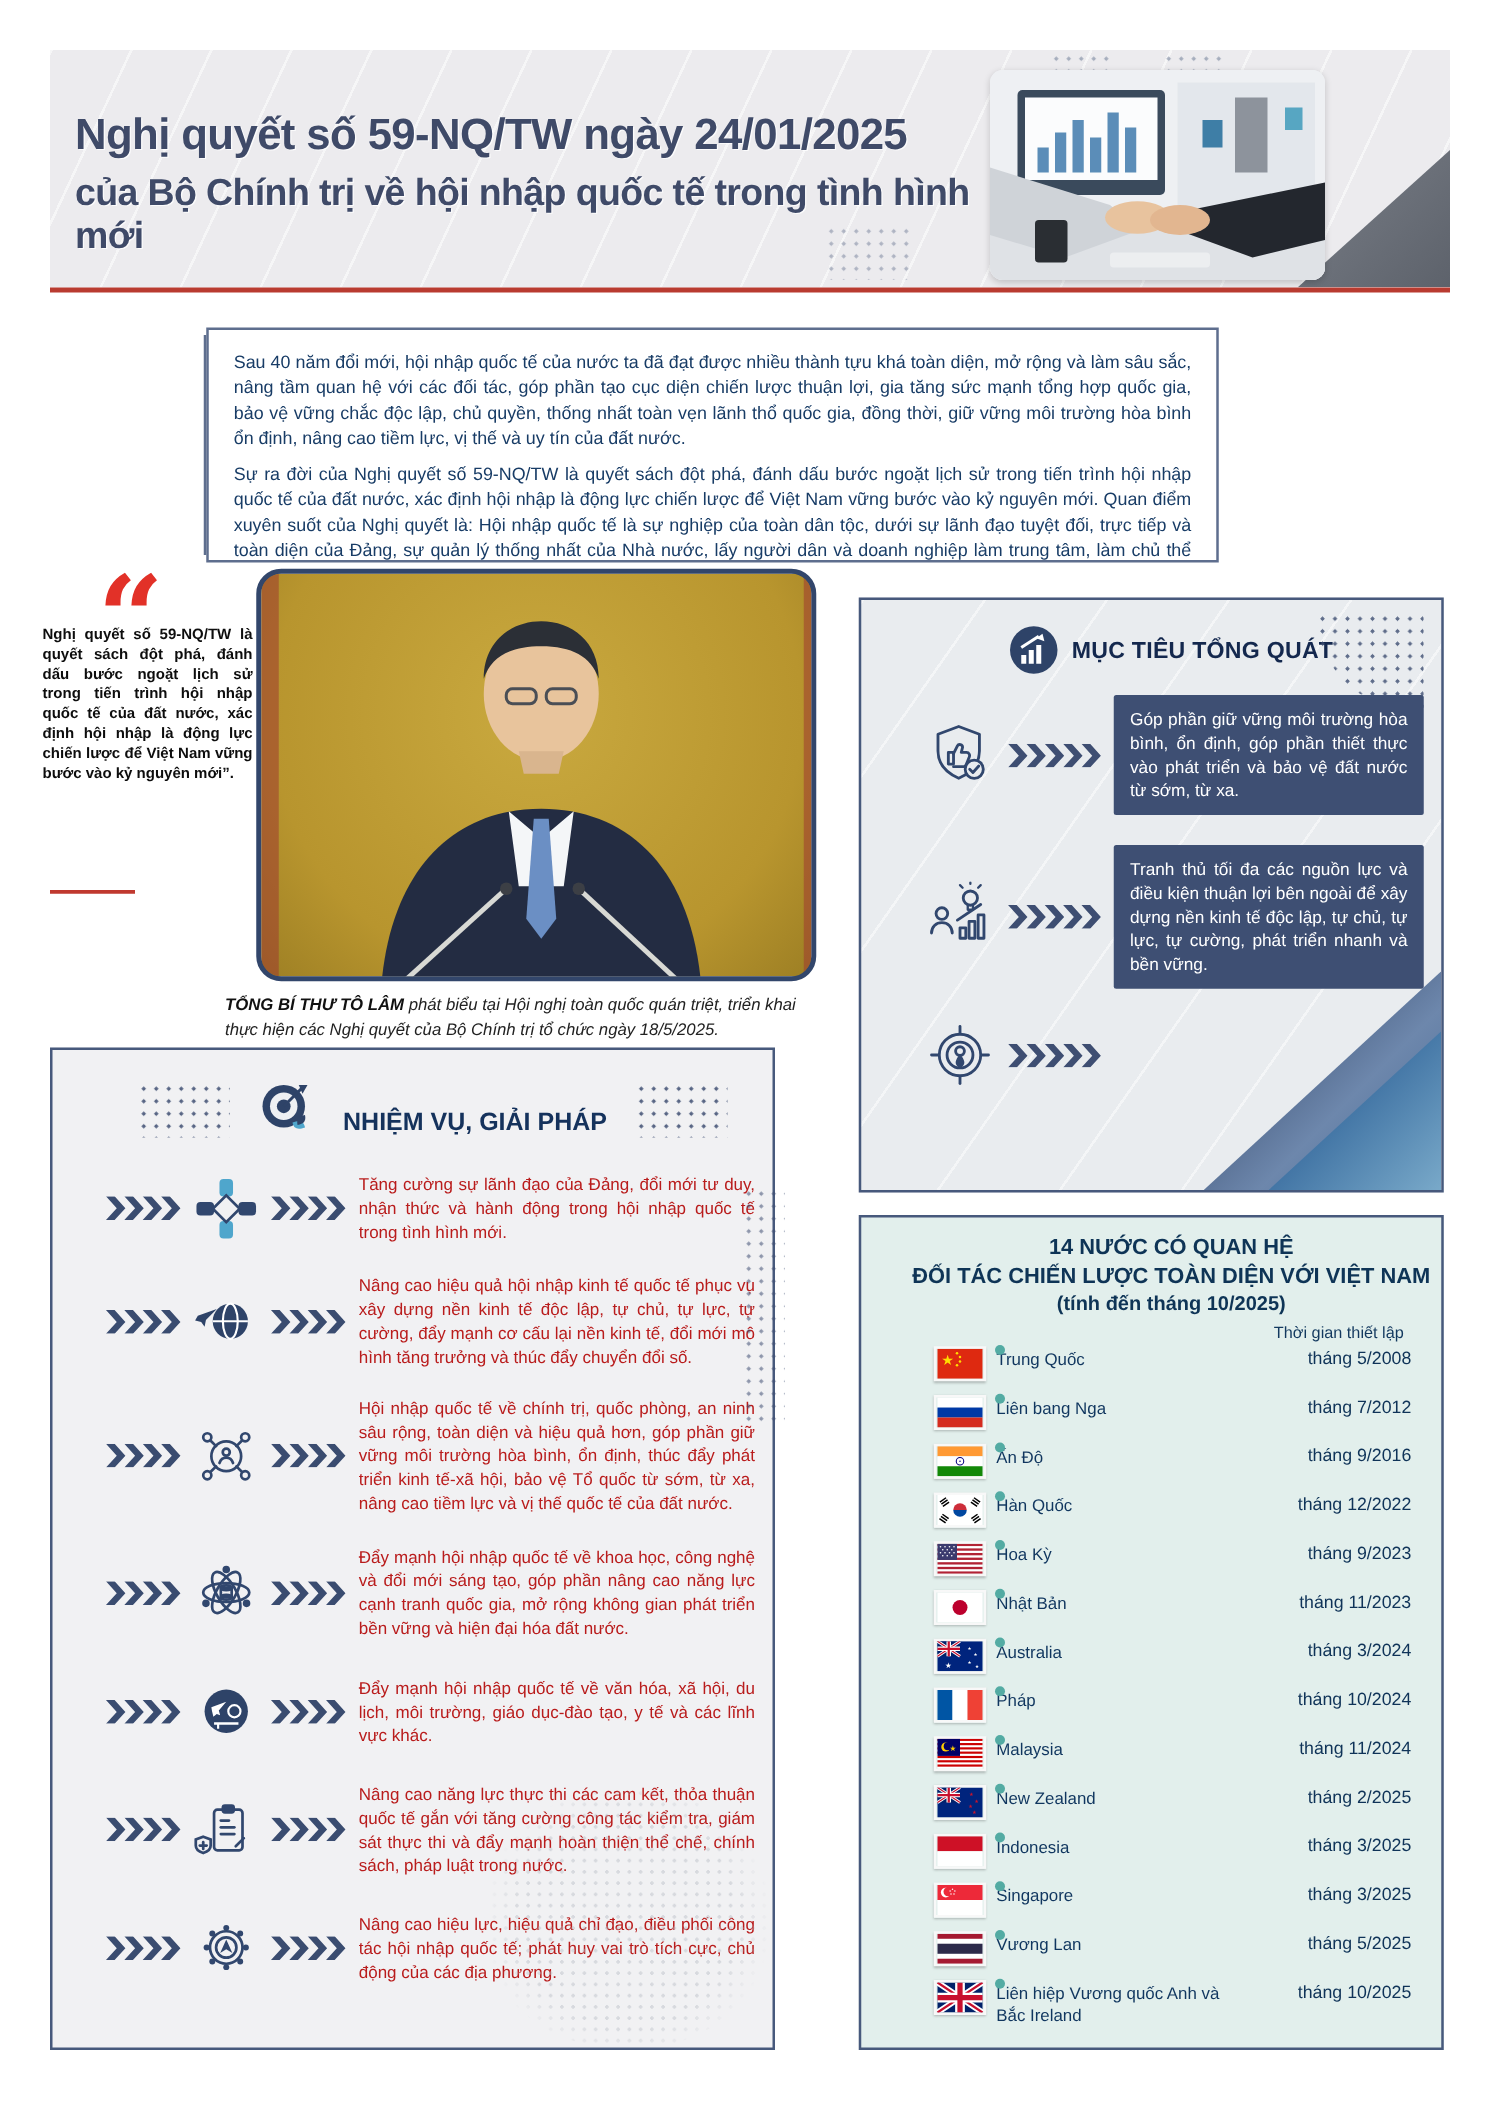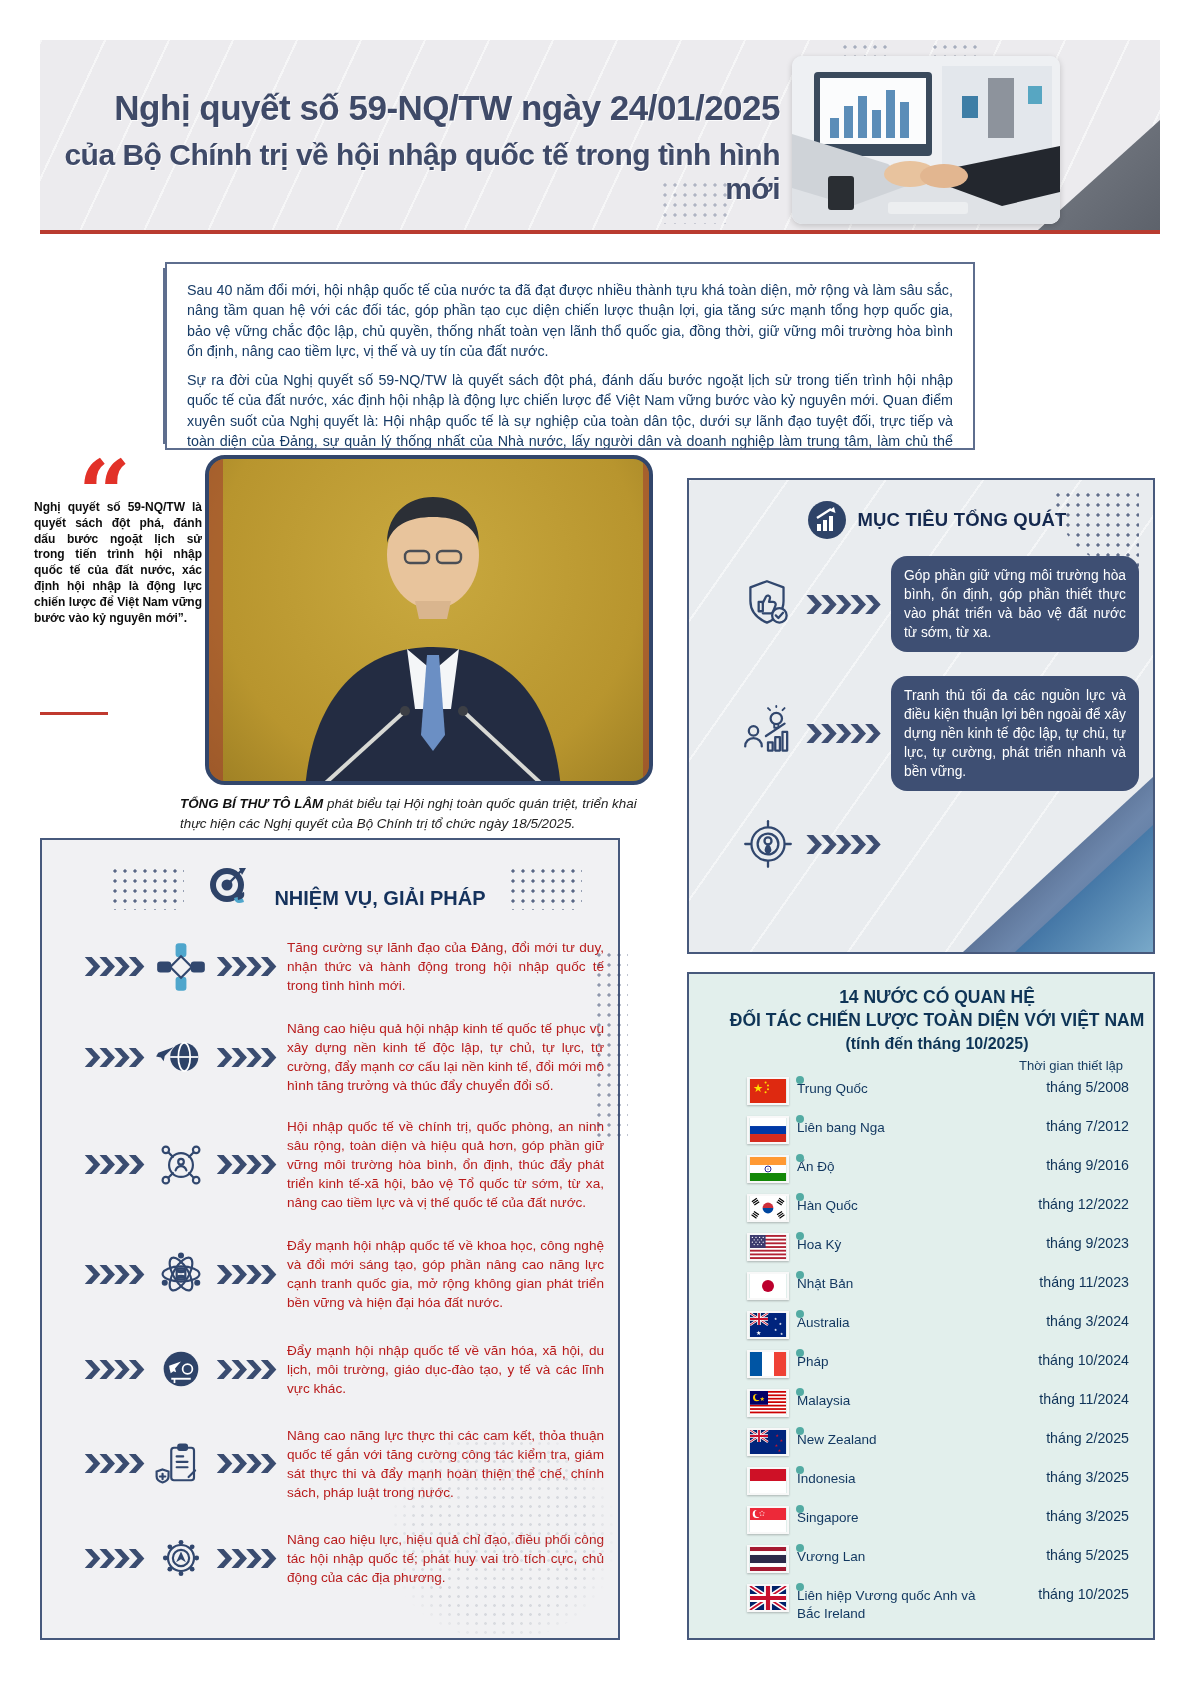--- a/index.html
+++ b/index.html
@@ -8,21 +8,21 @@
     font-family:"Liberation Sans", sans-serif; overflow:hidden; color:#14315a;
   }
   .abs { position:absolute; }
 
   
   .header-band {
     left:40px; top:40px; width:1120px; height:190px;
     background:#ecebee;
     background-image:repeating-linear-gradient(115deg, rgba(255,255,255,.55) 0 2px, rgba(0,0,0,0) 2px 58px);
   }
-  .main-title { left:60px; top:88px; width:720px; text-align:right; color:#3f4a68; }
+  .main-title { left:60px; top:88px; width:720px; text-align:left; color:#3f4a68; }
   .main-title .t1 { font-size:35px; font-weight:800; letter-spacing:-0.5px; text-shadow:1px 1px 0 rgba(255,255,255,.8); }
   .main-title .t2 { font-size:30px; font-weight:800; letter-spacing:-0.5px; margin-top:10px; text-shadow:1px 1px 0 rgba(255,255,255,.8); }
   .hs-photo { left:792px; top:56px; width:268px; height:168px; border-radius:10px; overflow:hidden; background:#eef0f3; box-shadow:0 2px 6px rgba(0,0,0,.18); }
   .corner-tri { left:1038px; top:120px; width:122px; height:110px;
     background:linear-gradient(135deg,#7a7f88,#5d626b); clip-path:polygon(100% 0,100% 100%,0 100%); }
   .red-line { left:40px; top:230px; width:1120px; height:4px; background:#b93b30; }
   .dots {
     background-image:radial-gradient(#3e4e72 1.5px, rgba(0,0,0,0) 1.7px);
     background-size:10px 10px; opacity:.85;
   }
@@ -50,21 +50,21 @@
   .caption { left:180px; top:794px; width:465px; font-size:13.4px; font-style:italic; color:#222; line-height:1.5; }
   .caption b { font-style:italic; color:#111; }
 
   
   .panel { border:2px solid #47597c;padding-left:32px; }
   .objectives-panel { left:687px; top:478px; width:468px; height:476px; background:#e9ecef; overflow:hidden;
     background-image:repeating-linear-gradient(125deg, rgba(255,255,255,.5) 0 2px, rgba(0,0,0,0) 2px 80px); }
   .panel-header { display:flex; align-items:center; justify-content:center; gap:10px; margin-top:20px; }
   .panel-header .ttl { font-size:18.5px; font-weight:800; color:#14284e; letter-spacing:.2px; }
   .obj-row { display:flex; align-items:center; gap:8px; padding:0 14px 0 18px; position:relative; z-index:2; }
-  .obj-box { flex:1; background:#3e4f73; border-radius:16px; padding:10px 13px; color:#fff; font-size:13.8px; line-height:1.38; text-align:justify; }
+  .obj-box { flex:1; background:#3e4f73; border-radius:2px; padding:10px 13px; color:#fff; font-size:13.8px; line-height:1.38; text-align:justify; }
   .obj-tri1 { right:0; bottom:0; width:190px; height:175px;
     background:linear-gradient(135deg,#3c4f72 20%,#6d87ac 60%,#4a6a94 100%); clip-path:polygon(100% 0,100% 100%,0 100%); z-index:1; }
   .obj-tri2 { right:0; bottom:0; width:150px; height:138px;
     background:linear-gradient(135deg,#274067 0%,#3b6ea0 45%,#79a9c9 100%); clip-path:polygon(100% 8%,100% 100%,8% 100%); z-index:1; }
 
   .partners-panel { left:687px; top:972px; width:468px; height:668px; background:#e2efec; overflow:hidden; }
   .partners-title { text-align:center; color:#0e3456; margin-top:12px; line-height:1.3; }
   .partners-title .l1, .partners-title .l2 { font-size:17.5px; font-weight:800; }
   .partners-title .l3 { font-size:16px; font-weight:800; margin-top:2px; }
   .col-label { text-align:right; padding-right:30px; font-size:13px; color:#13395f; margin-top:4px; }

